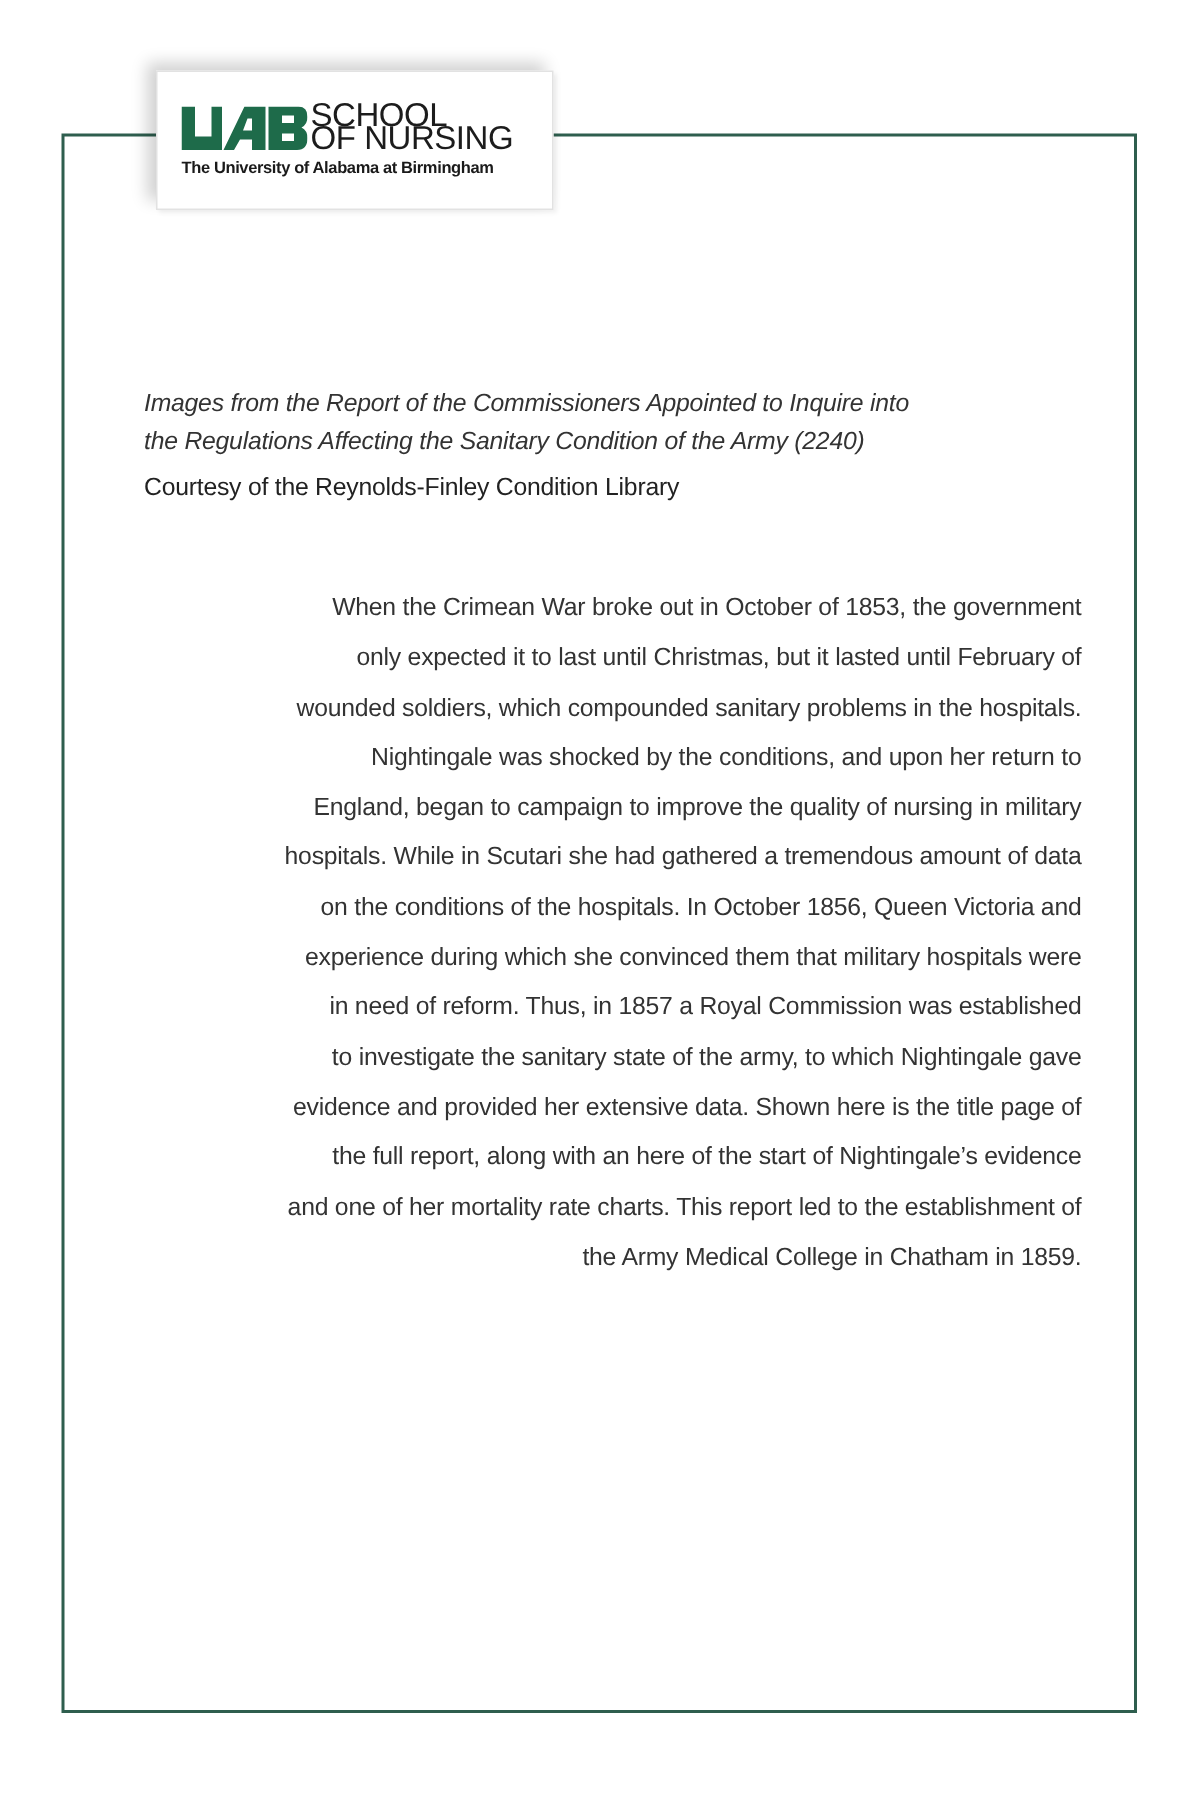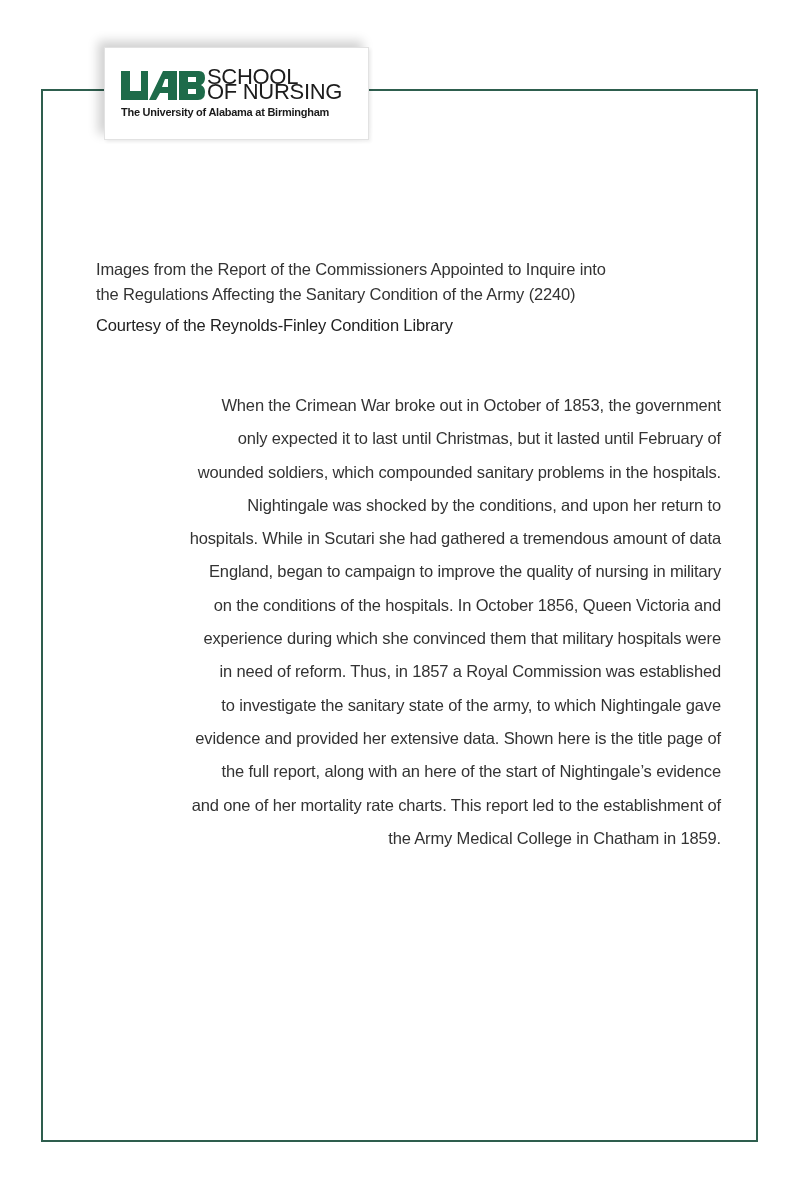--- a/index.html
+++ b/index.html
@@ -43,20 +43,21 @@
     letter-spacing: -0.25px;
     white-space: nowrap;
   }
 
   .caption {
     position: absolute;
     left: 96px; top: 257px;
     width: 620px;
   }
   .caption-title {
+    font-style: italic;
     font-size: 16.5px;
     line-height: 25px;
     color: #333333;
     letter-spacing: -0.15px;
   }
   .caption-credit {
     margin-top: 6px;
     font-size: 16.5px;
     line-height: 24px;
     color: #222222;
@@ -104,22 +105,22 @@
     <div>the Regulations Affecting the Sanitary Condition of the Army (2240)</div>
   </div>
   <div class="caption-credit">Courtesy of the Reynolds-Finley Condition Library</div>
 </div>
 
 <div class="body-text">
   <div class="body-line">When the Crimean War broke out in October of 1853, the government</div>
   <div class="body-line">only expected it to last until Christmas, but it lasted until February of</div>
   <div class="body-line">wounded soldiers, which compounded sanitary problems in the hospitals.</div>
   <div class="body-line">Nightingale was shocked by the conditions, and upon her return to</div>
+  <div class="body-line">England, began to campaign to improve the quality of nursing in military</div>
   <div class="body-line">hospitals. While in Scutari she had gathered a tremendous amount of data</div>
-  <div class="body-line">England, began to campaign to improve the quality of nursing in military</div>
   <div class="body-line">on the conditions of the hospitals. In October 1856, Queen Victoria and</div>
   <div class="body-line">experience during which she convinced them that military hospitals were</div>
   <div class="body-line">in need of reform. Thus, in 1857 a Royal Commission was established</div>
   <div class="body-line">to investigate the sanitary state of the army, to which Nightingale gave</div>
   <div class="body-line">evidence and provided her extensive data. Shown here is the title page of</div>
   <div class="body-line">the full report, along with an here of the start of Nightingale’s evidence</div>
   <div class="body-line">and one of her mortality rate charts. This report led to the establishment of</div>
   <div class="body-line">the Army Medical College in Chatham in 1859.</div>
 </div>
 

